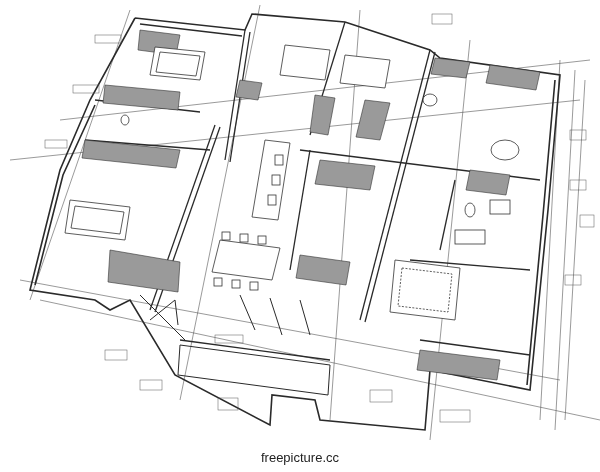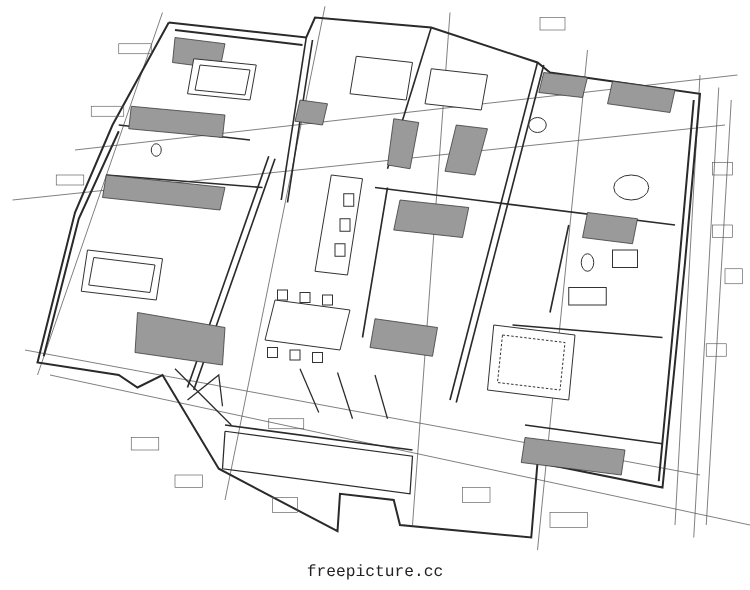--- a/index.html
+++ b/index.html
@@ -1,18 +1,18 @@
 <!DOCTYPE html>
 <html><head>
 <meta charset="utf-8">
 <style>
   html, body { margin: 0; padding: 0; background: #ffffff; }
   body { width: 600px; height: 472px; overflow: hidden; position: relative; font-family: "Liberation Sans", sans-serif; }
   .canvas { position: absolute; left: 0; top: 0; width: 600px; height: 472px; }
-  .watermark { position: absolute; left: 0; width: 600px; top: 450px; text-align: center; font-family: Liberation Mono, monospace; font-size: 13px; color: #222222; }
+  .watermark { position: absolute; left: 0; width: 600px; top: 450px; text-align: center; font-family: Liberation Sans, sans-serif; font-size: 13px; color: #222222; }
   svg { display: block; }
   .w { stroke: #2a2a2a; fill: none; }
   .t { stroke: #555555; fill: none; stroke-width: 0.6; }
   .h { fill: #9a9a9a; stroke: #333; stroke-width: 0.6; }
   .f { fill: #ffffff; stroke: #333; stroke-width: 0.8; }
 </style>
 </head>
 <body>
 
 <div class="canvas">

